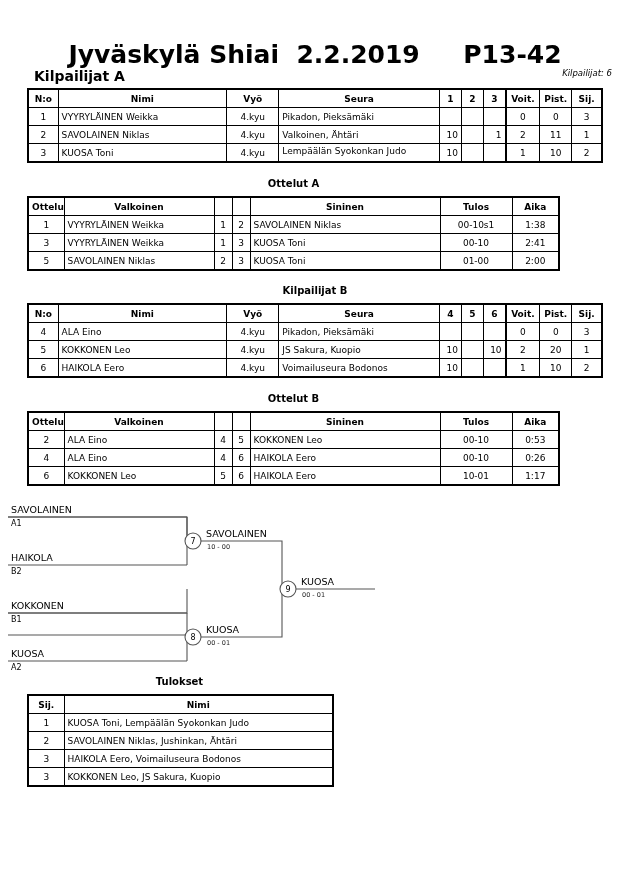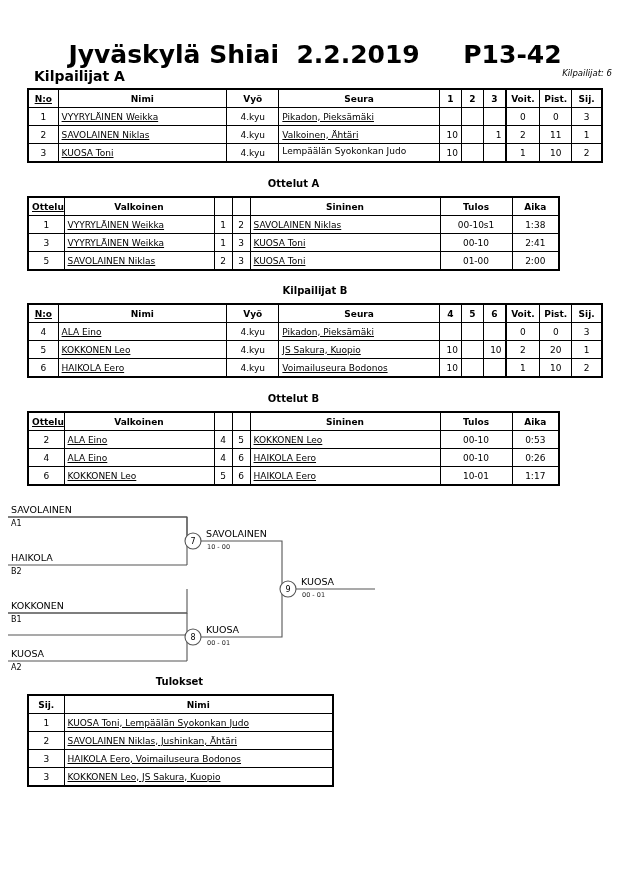--- a/index.html
+++ b/index.html
@@ -71,21 +71,21 @@
     vertical-align: middle;
   }
   table.grid th {
     font-weight: bold;
     text-align: center;
     font-size: 9px;
   }
   table.grid { border: 2px solid #000; }
 
   .c { text-align: center; }
-  .l { text-align: left; text-decoration: underline; }
+  .l { text-align: left; }
   .r { text-align: right; }
 
   
   .sep-left { border-left: 2px solid #000 !important; }
 
   
   .overflow-cell {
     position: relative;
     margin-top: 48px;
   }

